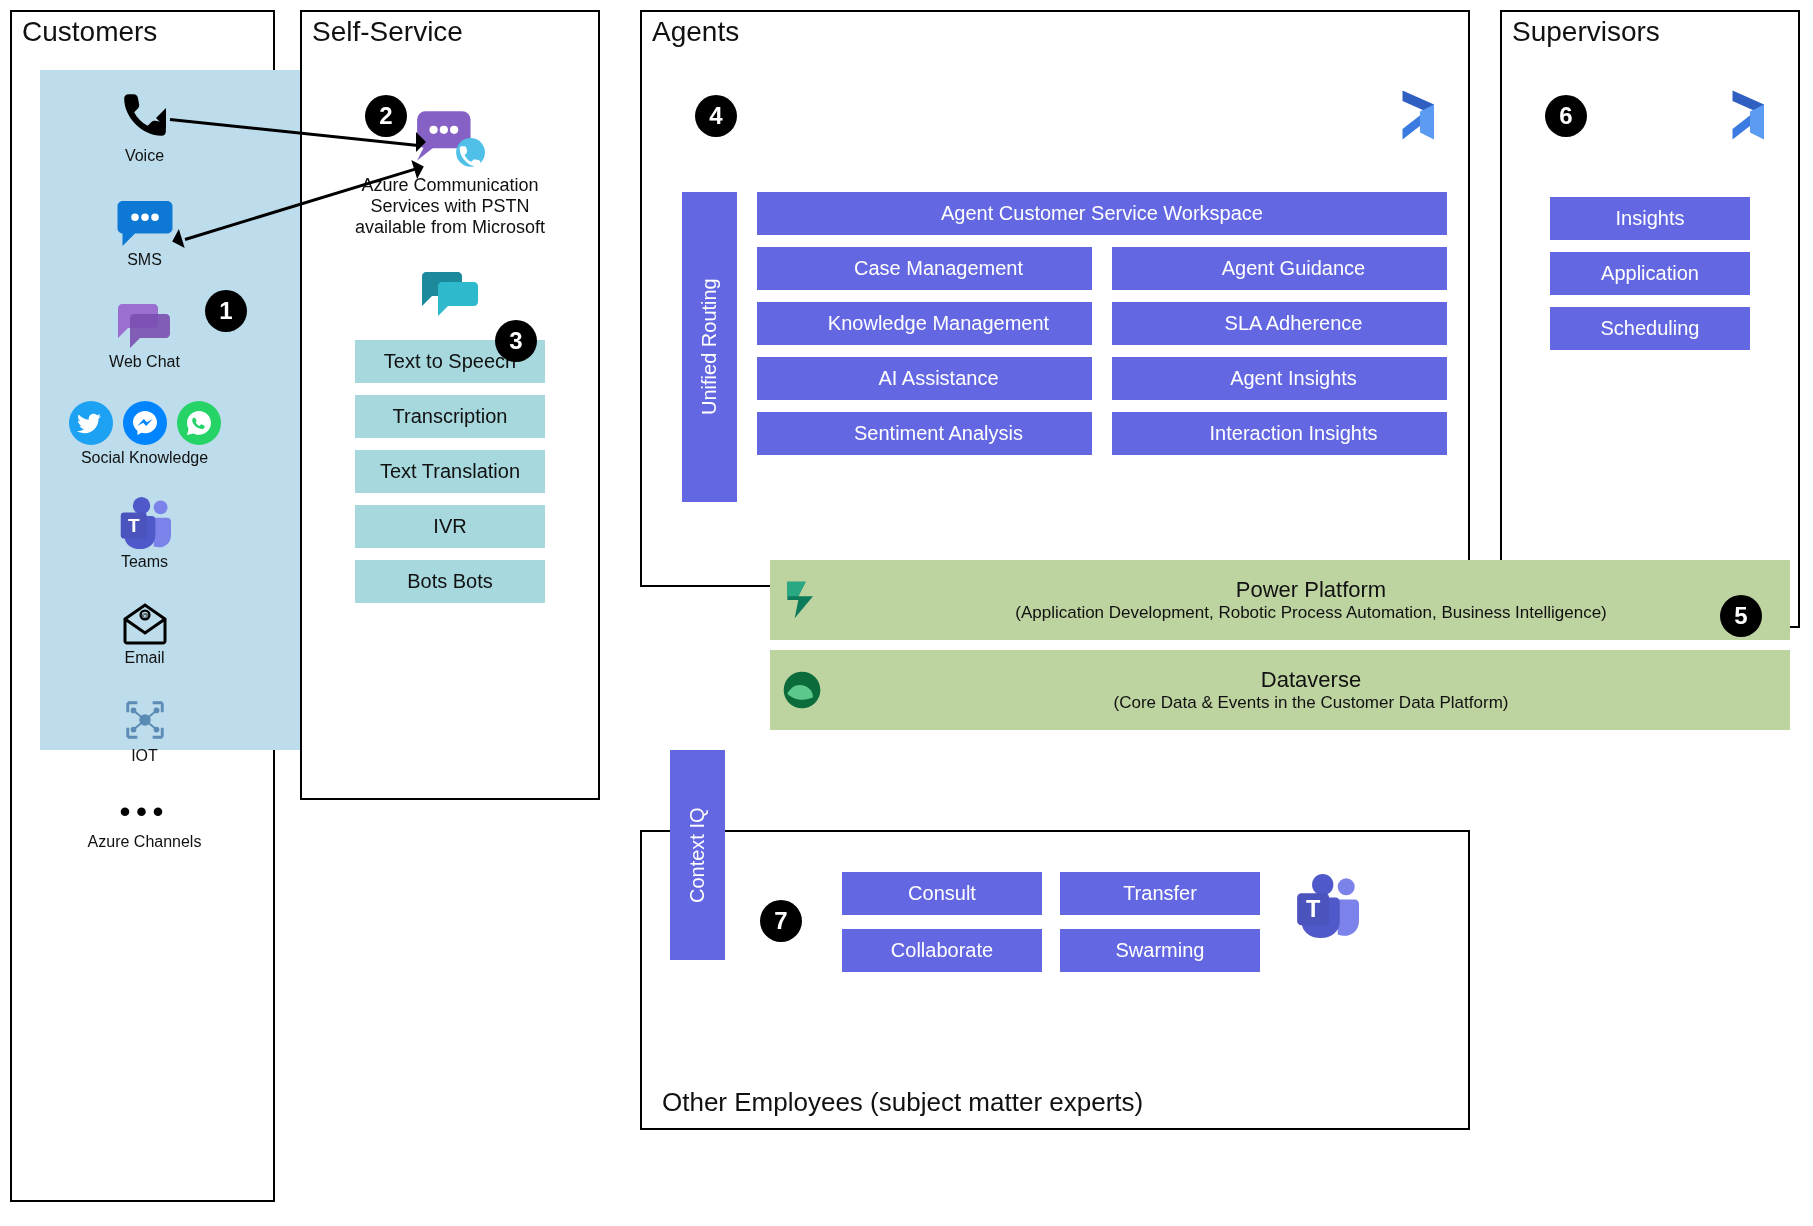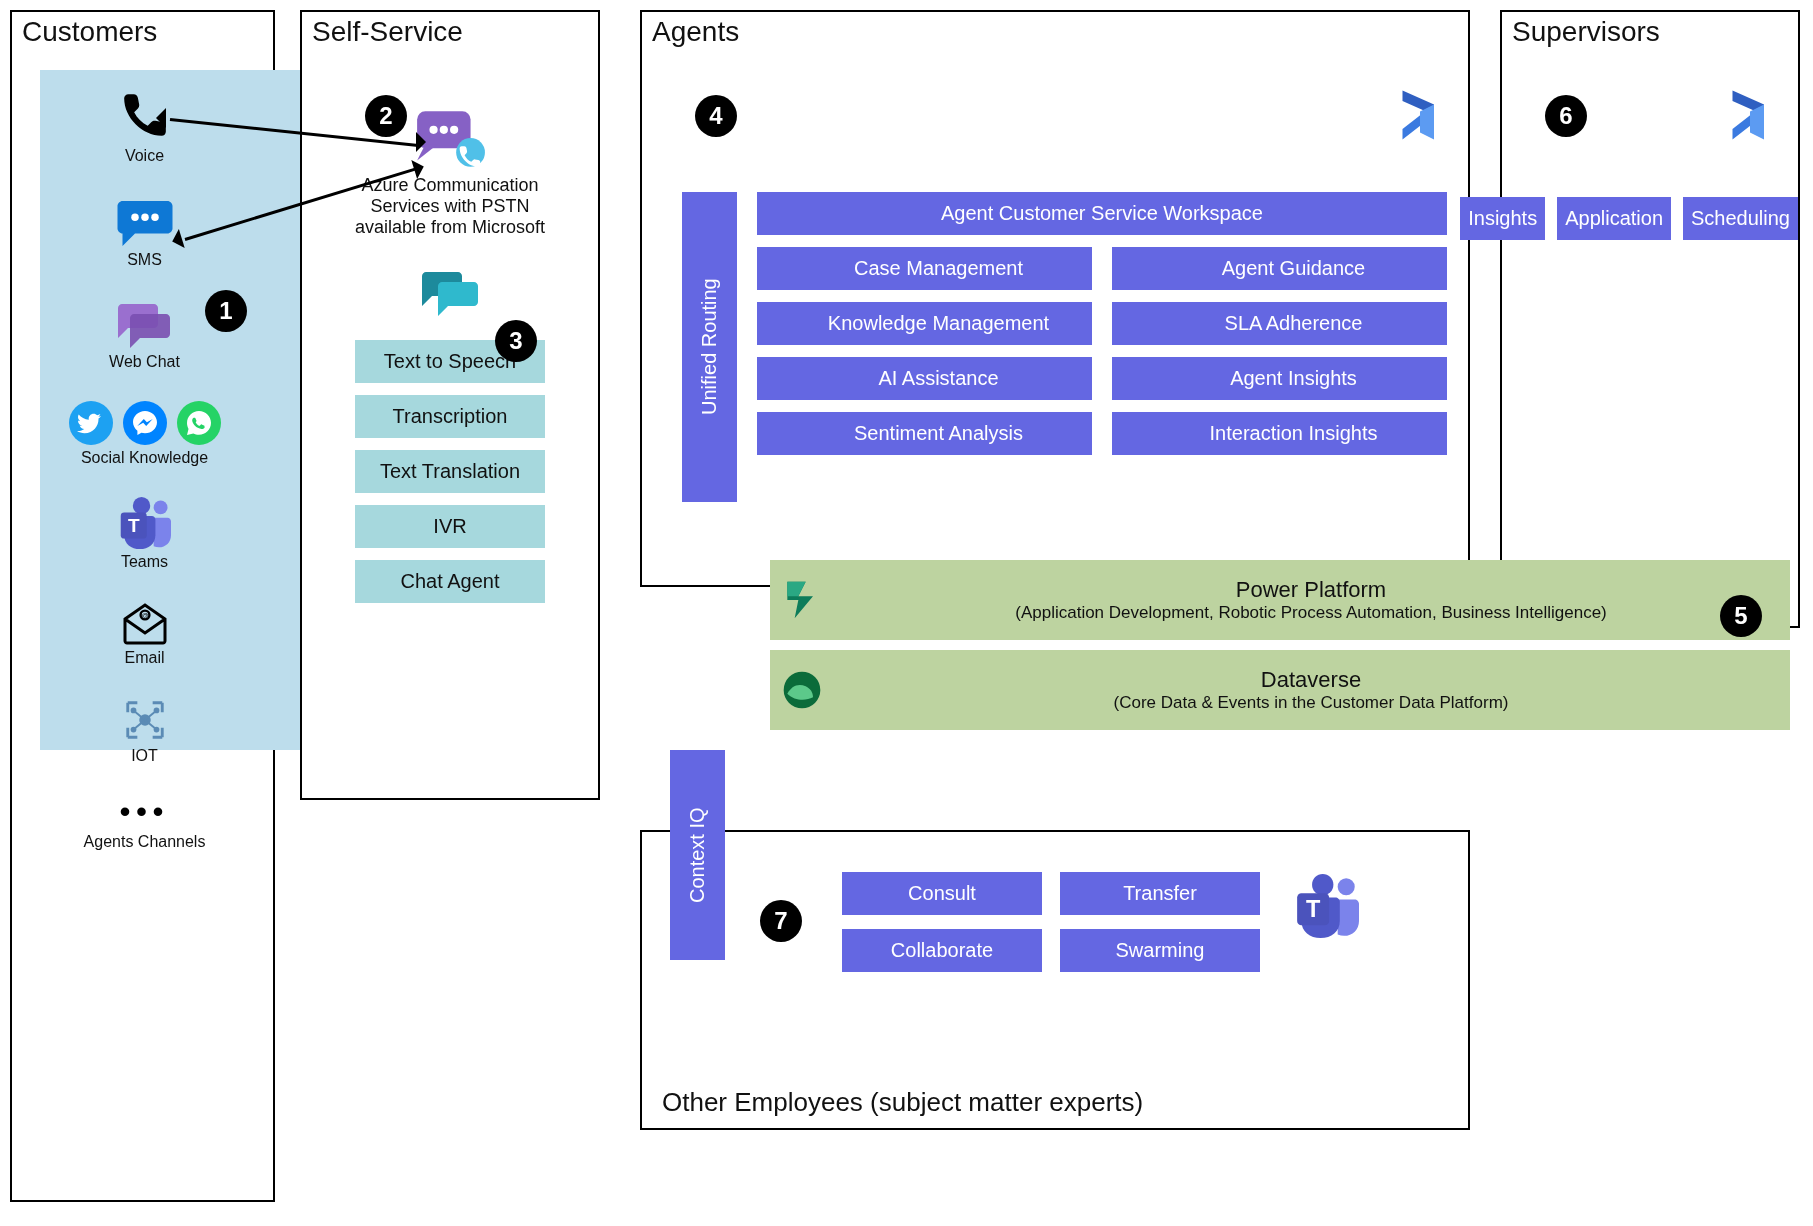--- a/index.html
+++ b/index.html
@@ -188,24 +188,23 @@
     font-size: 26px;
     color: #111;
   }
 
   
   .sup-col {
     position: absolute;
     left: 0; top: 185px;
     width: 100%;
     display: flex;
-    flex-direction: row;
+    flex-direction: column;
     align-items: center;
     gap: 12px;
-    justify-content: flex-end;
   }
   .sup-col .purp-box { width: 200px; }
 
   
   .d365 {
     position: absolute;
     right: 20px; top: 75px;
   }
 
   
@@ -309,21 +308,21 @@
           <line x1="13" y1="12" x2="7" y2="7" stroke="#5b8bb5"></line>
           <line x1="13" y1="12" x2="19" y2="7" stroke="#5b8bb5"></line>
           <line x1="13" y1="12" x2="7" y2="17" stroke="#5b8bb5"></line>
           <line x1="13" y1="12" x2="19" y2="17" stroke="#5b8bb5"></line>
         </svg>
       <div class="lbl">IOT</div>
     </div>
 
     <div class="cust-item">
       <div style="font-size:30px;letter-spacing:6px;font-weight:bold;">•••</div>
-      <div class="lbl">Agents Channels</div>
+      <div class="lbl">Azure Channels</div>
     </div>
 
   </div>
 </div>
 
 <div id="selfservice" class="panel">
   <div class="panel-title">Self-Service</div>
   <div class="ss-col">
     <svg width="74" height="62" viewBox="0 0 36 30">
         <rect x="2" y="2" width="26" height="18" rx="4" fill="#8661c5"></rect>
@@ -338,21 +337,21 @@
 
     <svg width="64" height="52" viewBox="0 0 32 26" style="margin:10px 0 20px 0;">
         <path fill="#1d8a9c" d="M2 2h18c1 0 2 1 2 2v8c0 1-1 2-2 2H7l-5 5V4c0-1 1-2 2-2z"></path>
         <path fill="#2fb9cd" d="M10 7h18c1 0 2 1 2 2v8c0 1-1 2-2 2H15l-5 5V9c0-1 1-2 2-2z"></path>
       </svg>
 
     <div class="teal-box">Text to Speech</div>
     <div class="teal-box">Transcription</div>
     <div class="teal-box">Text Translation</div>
     <div class="teal-box">IVR</div>
-    <div class="teal-box">Chat Agent</div>
+    <div class="teal-box">Bots Bots</div>
   </div>
 </div>
 
 <div id="agents" class="panel">
   <div class="panel-title">Agents</div>
 
   <div class="d365">
     <svg width="56" height="56" viewBox="0 0 32 32">
         <path fill="#2f5fc1" d="M6 2l18 8v6L6 8V2z"></path>
         <path fill="#3b7ae0" d="M6 30l18-14v-6L6 24v6z"></path>

